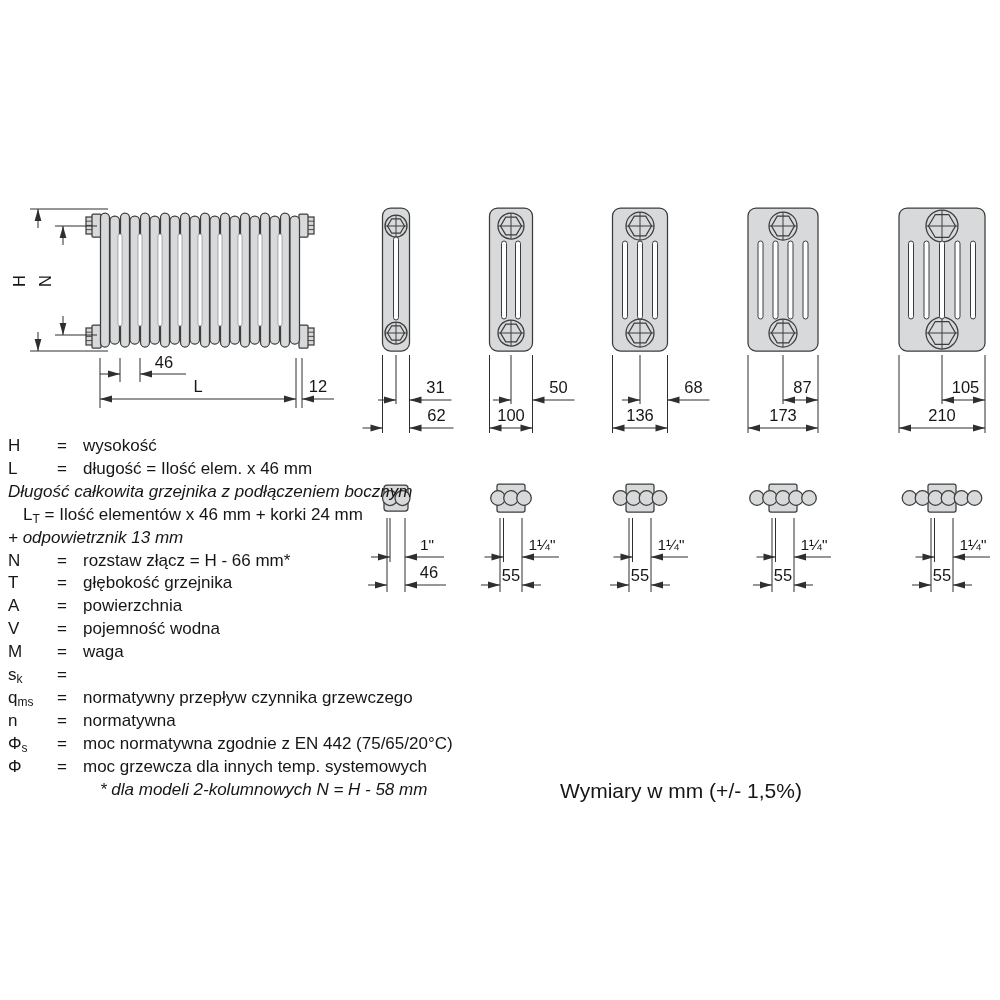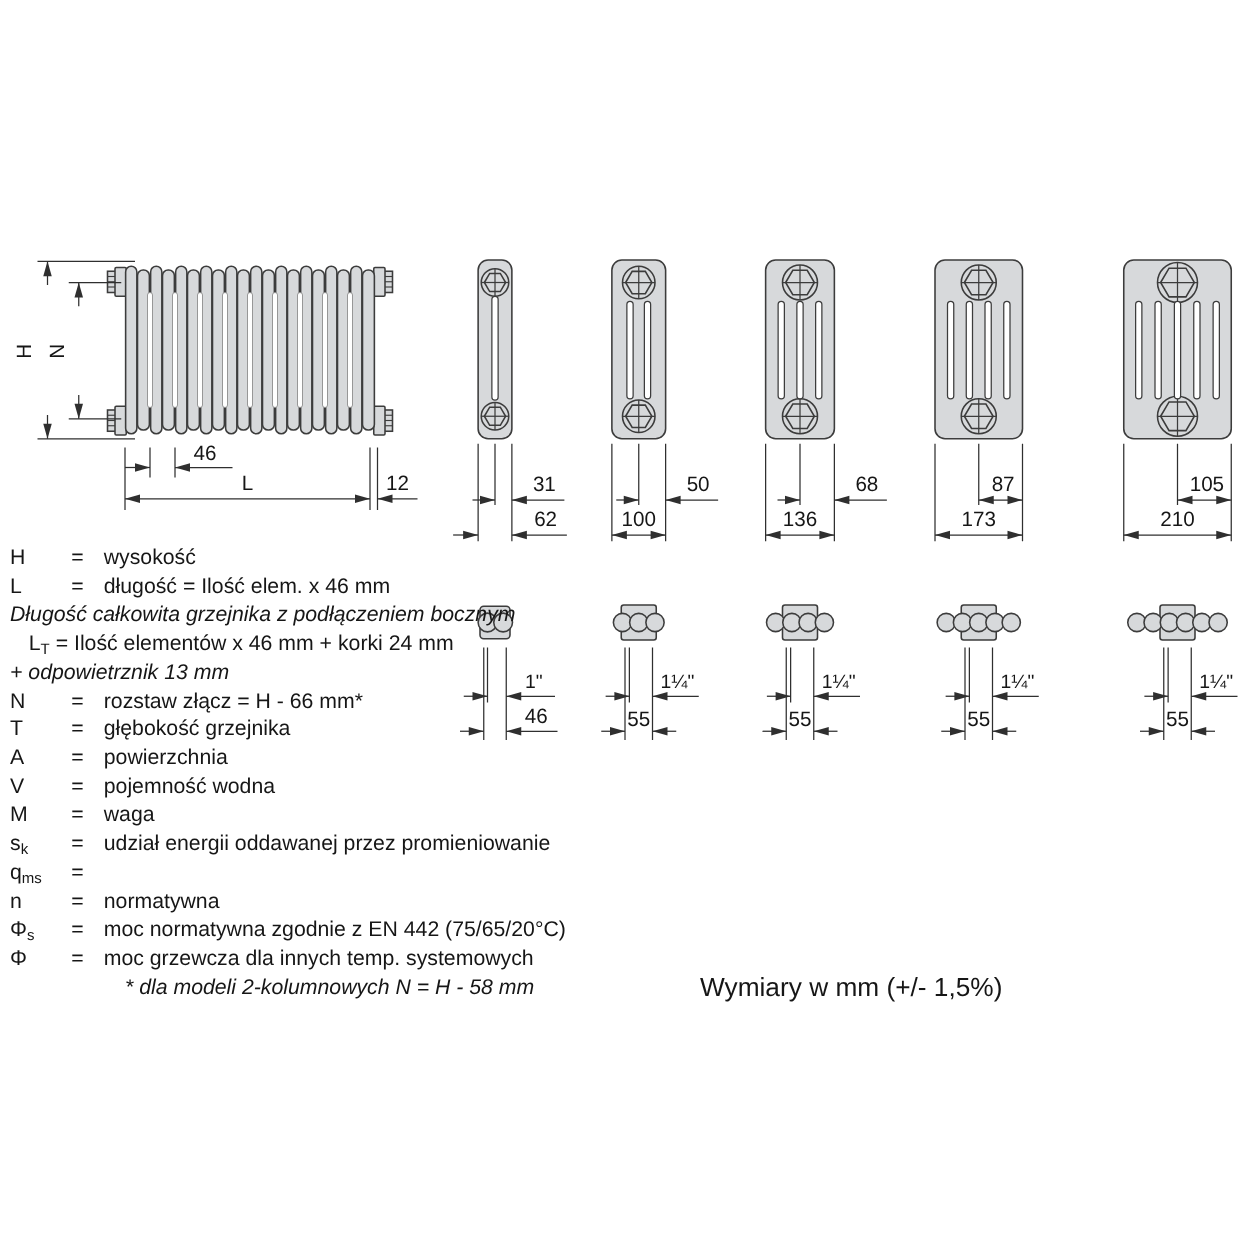--- a/index.html
+++ b/index.html
@@ -380,25 +380,25 @@
         <span class="txt">pojemność wodna</span>
       </div>
       <div class="legend-row">
         <span class="sym">M</span>
         <span class="eq">=</span>
         <span class="txt">waga</span>
       </div>
       <div class="legend-row">
         <span class="sym">s<sub>k</sub></span>
         <span class="eq">=</span>
-        <span class="txt">udział energii oddawanej przez promieniowanie</span>
       </div>
       <div class="legend-row">
         <span class="sym">q<sub>ms</sub></span>
         <span class="eq">=</span>
+        <span class="txt">normatywny przepływ czynnika grzewczego</span>
       </div>
       <div class="legend-row">
         <span class="sym">n</span>
         <span class="eq">=</span>
         <span class="txt">normatywna</span>
       </div>
       <div class="legend-row">
         <span class="sym">Φ<sub>s</sub></span>
         <span class="eq">=</span>
         <span class="txt">moc normatywna zgodnie z EN 442 (75/65/20°C)</span>

